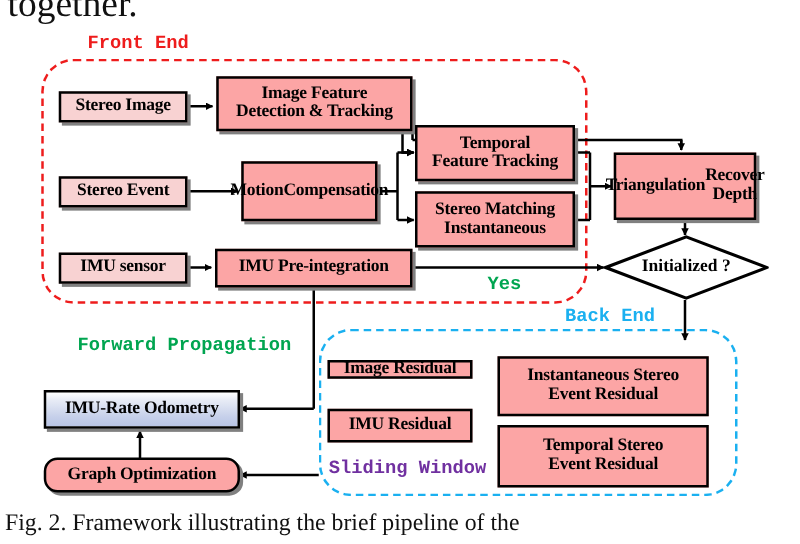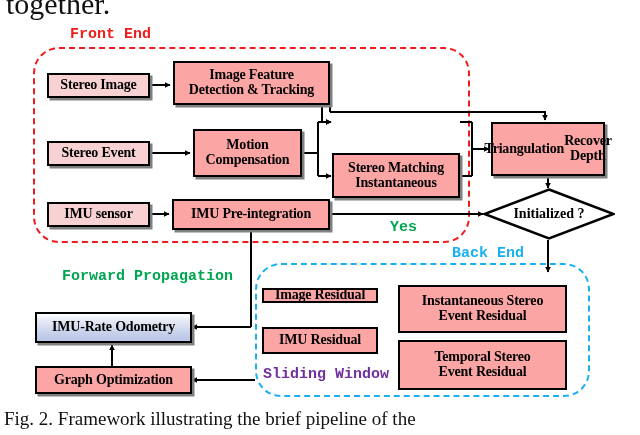--- a/index.html
+++ b/index.html
@@ -113,29 +113,33 @@
   </div>
   <div class="node pink shadow" style="left:47px;top:202px;width:103px;height:25px;font-size:14px;">
     <span>IMU sensor</span>
   </div>
 
   <div class="node shadow" style="left:173px;top:61px;width:157px;height:44px;font-size:14px;flex-direction:column;">
     <span>Image Feature</span>
     <span>Detection &amp; Tracking</span>
   </div>
 
-  <div class="node shadow" style="left:193px;top:129px;width:109px;height:48px;font-size:14px;flex-direction:column;">
+  <div class="node shadow" style="left:193px;top:129px;width:109px;height:48px;font-size:14px;flex-direction:row;">
     <span>Motion</span>
     <span>Compensation</span>
   </div>
 
   <div class="node shadow" style="left:172px;top:199px;width:158px;height:31px;font-size:14px;">
     <span>IMU Pre-integration</span>
   </div>
 
+  <div class="node shadow" style="left:332px;top:100px;width:128px;height:45px;font-size:14px;flex-direction:column;">
+    <span>Temporal</span>
+    <span>Feature Tracking</span>
+  </div>
 
   <div class="node shadow" style="left:332px;top:153px;width:128px;height:45px;font-size:14px;flex-direction:column;">
     <span>Stereo Matching</span>
     <span>Instantaneous</span>
   </div>
 
   <div class="node shadow" style="left:491px;top:122px;width:114px;height:54px;font-size:14px;flex-direction:row;">
     <span>Triangulation</span>
     <span>Recover Depth</span>
   </div>
@@ -161,19 +165,19 @@
     <span>Event Residual</span>
   </div>
   <div class="node" style="left:398px;top:340px;width:169px;height:50px;font-size:14px;flex-direction:column;">
     <span>Temporal Stereo</span>
     <span>Event Residual</span>
   </div>
 
   <div class="node odom shadow" style="left:35px;top:312px;width:157px;height:31px;font-size:14px;">
     <span>IMU-Rate Odometry</span>
   </div>
-  <div class="node shadow" style="left:35px;top:366px;width:157px;height:28px;font-size:14px;">
+  <div class="node shadow" style="left:35px;top:366px;width:157px;height:28px;font-size:14px;border-radius:11px;">
     <span>Graph Optimization</span>
   </div>
 
   <div class="caption" style="left:4px;top:408px;font-size:19px;">Fig.  2.  Framework  illustrating  the  brief  pipeline  of  the</div>
 
 </div>
 
 </body></html>

